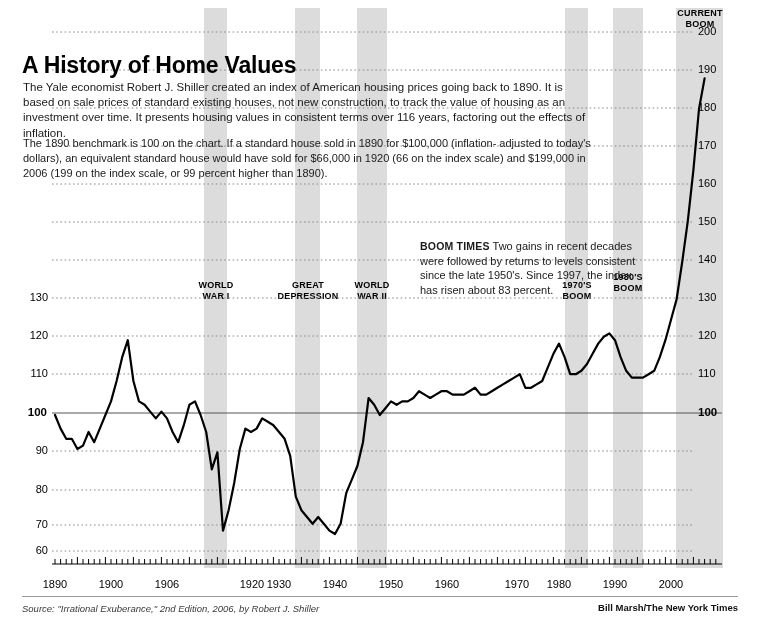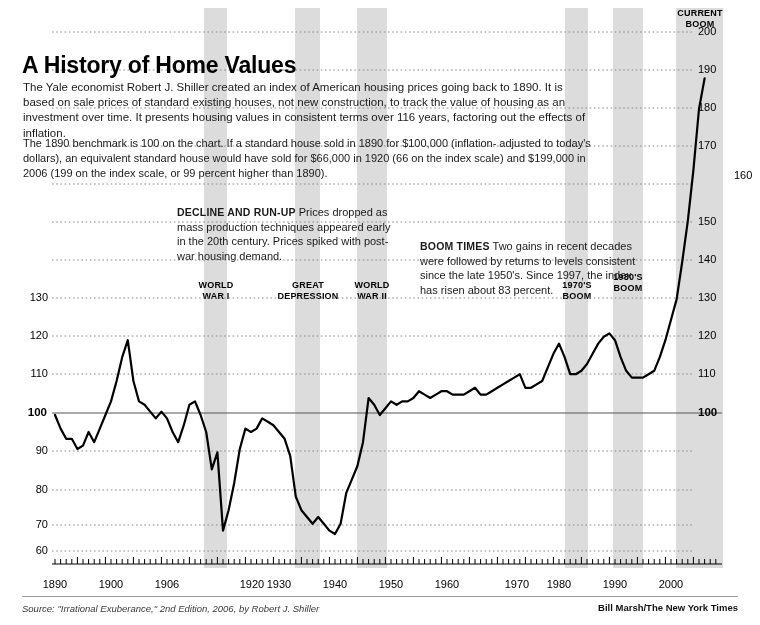--- a/index.html
+++ b/index.html
@@ -311,21 +311,21 @@
     <div class="ylabel" style="left:0px; top:475px;">80</div>
     <div class="ylabel" style="left:0px; top:510px;">70</div>
     <div class="ylabel" style="left:0px; top:536px;">60</div>
 
     <div class="ylabel right bold" style="left:676px; top:398px;">100</div>
     <div class="ylabel right" style="left:676px; top:359px;">110</div>
     <div class="ylabel right" style="left:676px; top:321px;">120</div>
     <div class="ylabel right" style="left:676px; top:283px;">130</div>
     <div class="ylabel right" style="left:676px; top:245px;">140</div>
     <div class="ylabel right" style="left:676px; top:207px;">150</div>
-    <div class="ylabel right" style="left:676px; top:161px;margin-left:36px;">160</div>
+    <div class="ylabel right" style="left:676px; top:169px;">160</div>
     <div class="ylabel right" style="left:676px; top:131px;">170</div>
     <div class="ylabel right" style="left:676px; top:93px;">180</div>
     <div class="ylabel right" style="left:676px; top:55px;">190</div>
     <div class="ylabel right" style="left:676px; top:17px;">200</div>
 
     <div class="xlabel" style="left:13px;">1890</div>
     <div class="xlabel" style="left:69px;">1900</div>
     <div class="xlabel" style="left:125px;">1906</div>
     <div class="xlabel" style="left:181px;margin-left:29px;">1920</div>
     <div class="xlabel" style="left:237px;">1930</div>
@@ -335,24 +335,20 @@
     <div class="xlabel" style="left:475px;">1970</div>
     <div class="xlabel" style="left:517px;">1980</div>
     <div class="xlabel" style="left:573px;">1990</div>
     <div class="xlabel" style="left:629px;">2000</div>
   </div>
 
   <div class="title">A History of Home Values</div>
   <div class="deck">The Yale economist Robert J. Shiller created an index of American housing prices going back to 1890. It is based on sale prices of standard existing houses, not new construction, to track the value of housing as an investment over time. It presents housing values in consistent terms over 116 years, factoring out the effects of inflation.</div>
   <div class="deck2">The 1890 benchmark is 100 on the chart. If a standard house sold in 1890 for $100,000 (inflation- adjusted to today's dollars), an equivalent standard house would have sold for $66,000 in 1920 (66 on the index scale) and $199,000 in 2006 (199 on the index scale, or 99 percent higher than 1890).</div>
 
-  <div class="annot" id="annot-decline">
-    <b>DECLINE AND RUN-UP</b>
-    <span>Prices dropped as mass production techniques appeared early in the 20th century. Prices spiked with post-war housing demand.</span>
-  </div>
   <div class="annot" id="annot-boom">
     <b>BOOM TIMES</b>
     <span>Two gains in recent decades were followed by returns to levels consistent since the late 1950's. Since 1997, the index has risen about 83 percent.</span>
   </div>
 
   <div class="rule"></div>
   <div class="source">Source: "Irrational Exuberance," 2nd Edition, 2006, by Robert J. Shiller</div>
   <div class="credit">Bill Marsh/The New York Times</div>
 </div>
 

